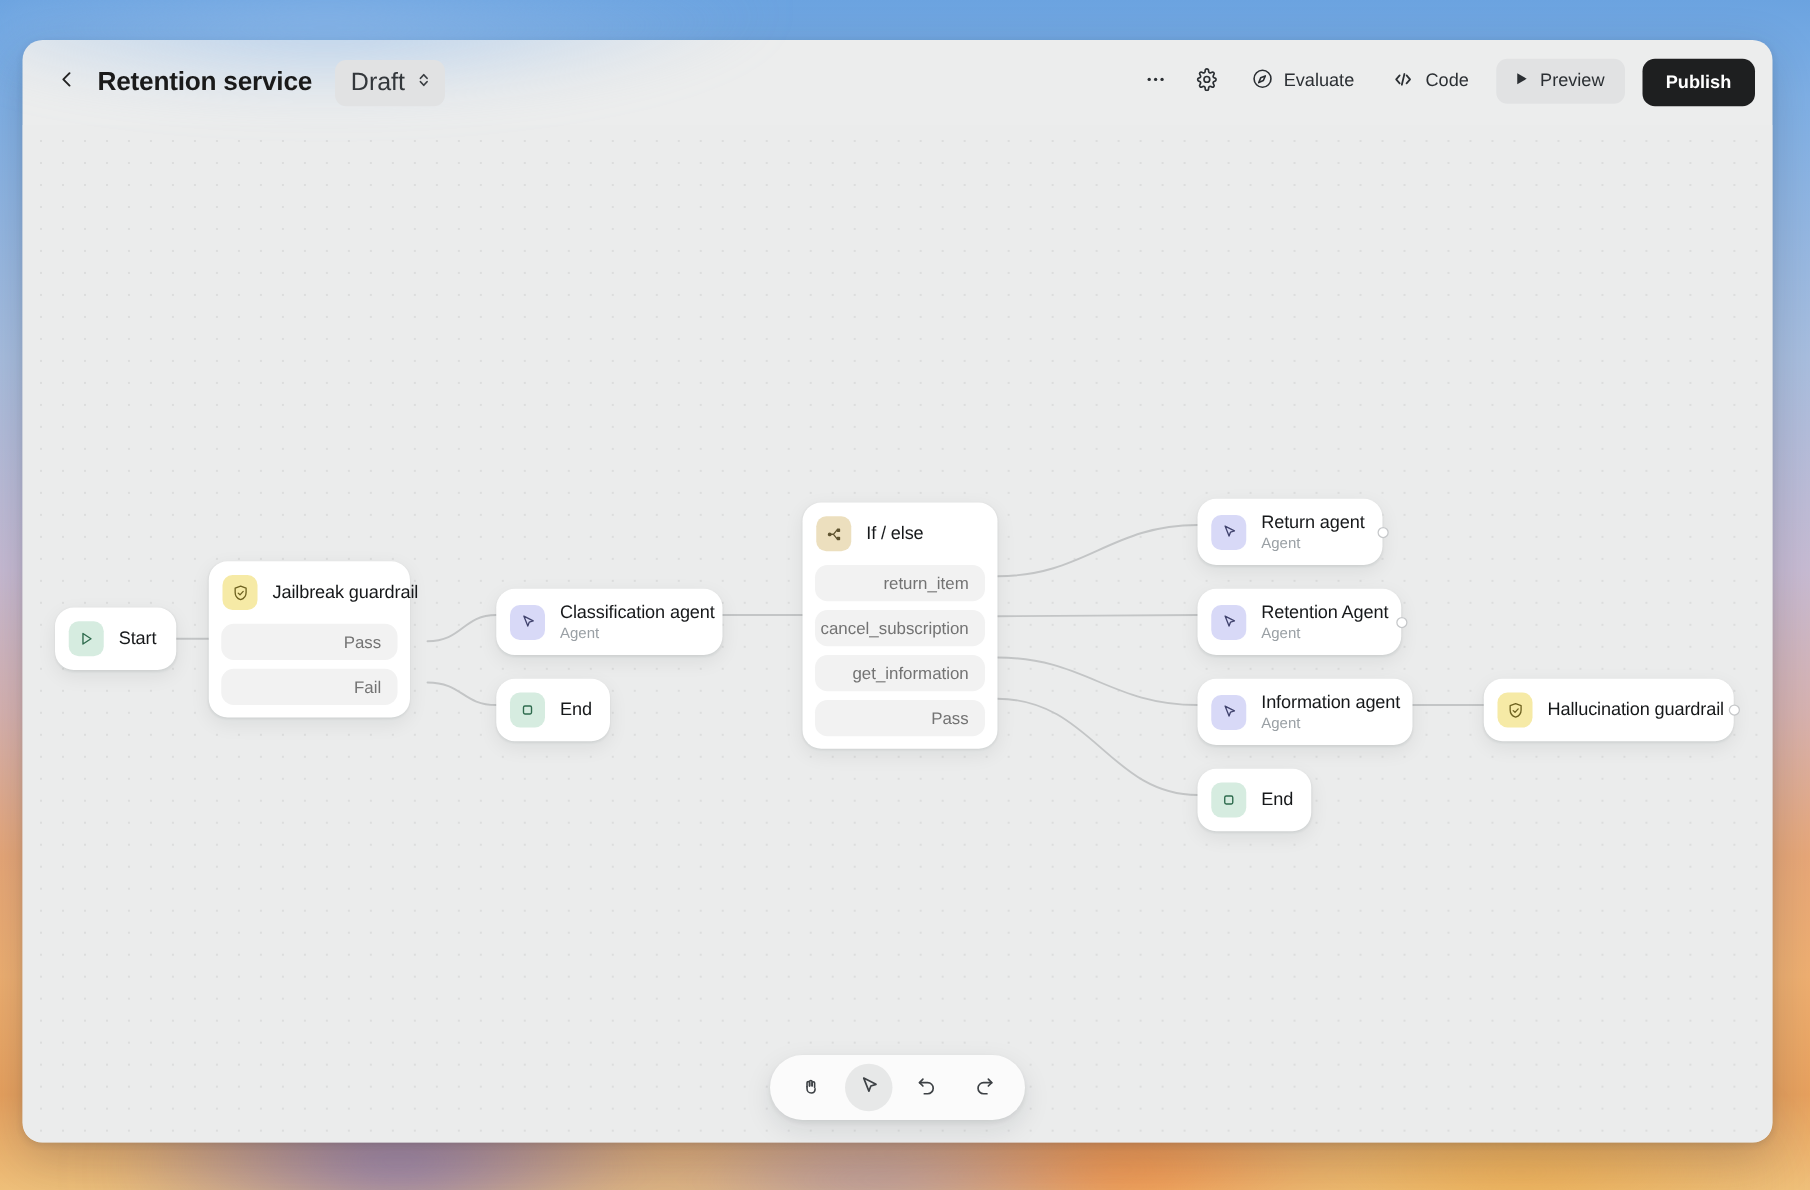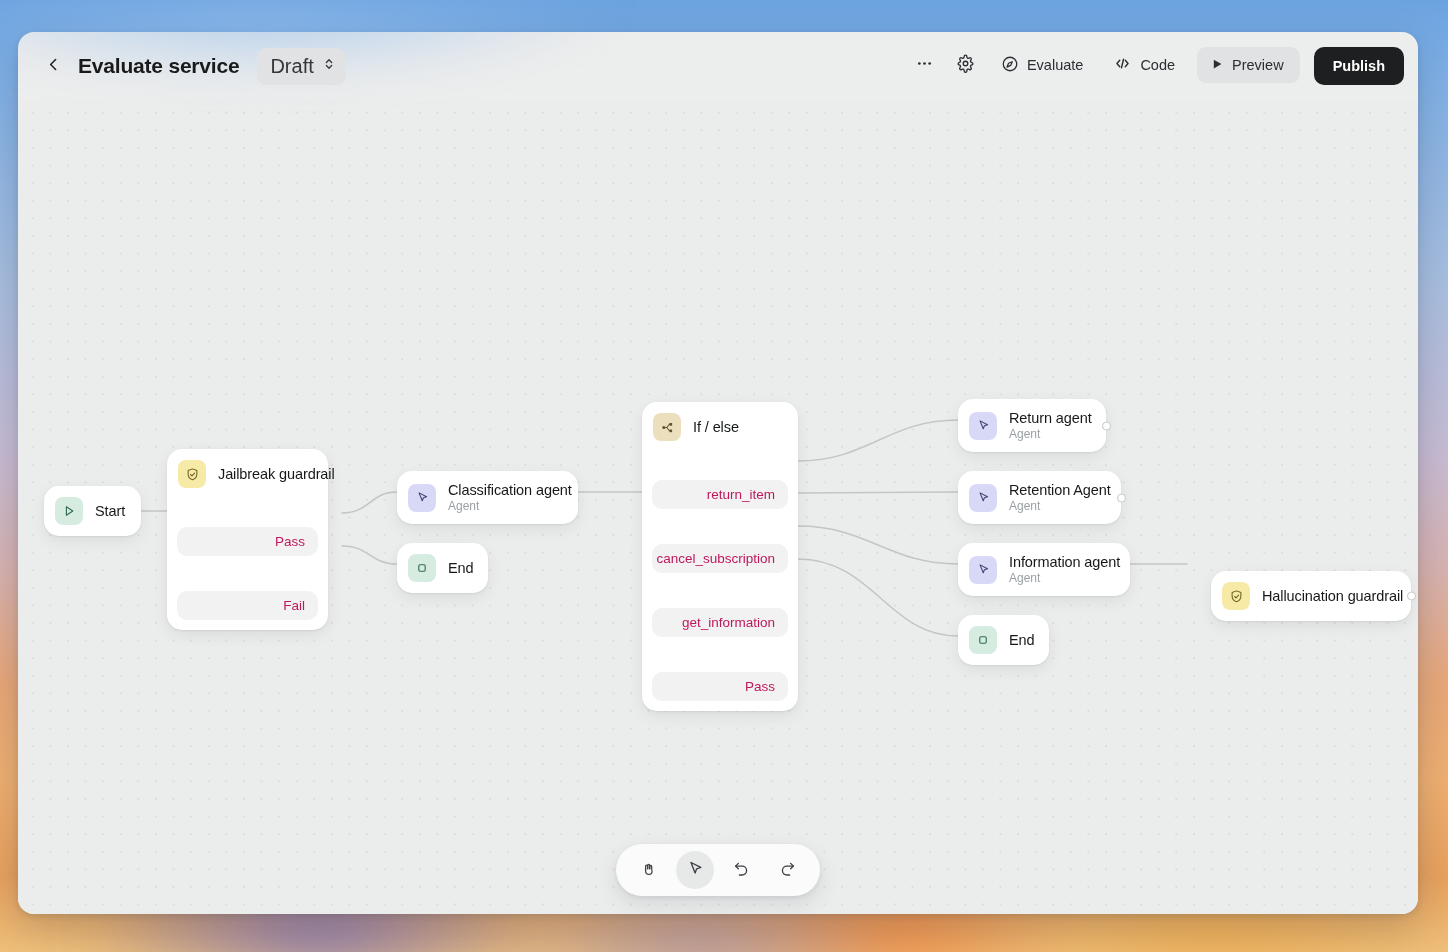--- a/index.html
+++ b/index.html
@@ -180,44 +180,43 @@
   .node-rows { padding: 0 10px 10px 10px; display: flex; flex-direction: column; gap: 7px; }
   .node-row {
     background: #f2f2f2;
     border-radius: 10px;
     height: 29px;
     display: flex;
     align-items: center;
     justify-content: flex-end;
     padding: 0 13px;
     font-size: 13.5px;
-    color: #be185d;
+    color: #737373;
     cursor: pointer;
-    margin-top: 28px;
   }
   .handle {
     position: absolute;
     width: 9px; height: 9px;
     border-radius: 50%;
     background: #ffffff;
     border: 1.4px solid #c6c8ca;
     cursor: crosshair;
   }
 
   
   #node-start              { left: 26px;   top: 386px; width: 97px; }
   #node-jailbreak-guardrail{ left: 149px;  top: 349px; width: 161px; }
   #node-classification     { left: 379px;  top: 371px; width: 181px; }
   #node-end-1              { left: 379px;  top: 443px; width: 91px; }
   #node-if-else            { left: 624px;  top: 302px; width: 156px; }
   #node-return-agent       { left: 940px;  top: 299px; width: 148px; }
   #node-retention-agent    { left: 940px;  top: 371px; width: 163px; }
   #node-information-agent  { left: 940px;  top: 443px; width: 172px; }
   #node-end-2              { left: 940px;  top: 515px; width: 91px; }
-  #node-hallucination      { left: 1193px; top: 443px; width: 200px; margin-top: 28px; }
+  #node-hallucination      { left: 1169px; top: 443px; width: 200px; }
 
   
   #bottom-toolbar {
     position: absolute;
     left: 50%;
     transform: translateX(-50%);
     bottom: 18px;
     height: 52px;
     display: flex;
     align-items: center;
@@ -250,21 +249,21 @@
       <div class="hdr-left">
 
         <div class="back-btn">
           <span>
             <svg width="17" height="17" viewBox="0 0 24 24" fill="none" stroke="currentColor" stroke-width="2.2" stroke-linecap="round" stroke-linejoin="round">
               <polyline points="15 5 8 12 15 19"></polyline>
             </svg>
           </span>
         </div>
 
-        <div id="page-title">Evaluate service</div>
+        <div id="page-title">Retention service</div>
 
         <div id="status-pill">
           <span class="label">Draft</span>
           <span>
             <svg width="12" height="14" viewBox="0 0 12 16" fill="none" stroke="#3a3e42" stroke-width="1.6" stroke-linecap="round" stroke-linejoin="round">
               <polyline points="3 6.4 6 3.2 9 6.4"></polyline>
               <polyline points="3 9.6 6 12.8 9 9.6"></polyline>
             </svg>
           </span>
         </div>

